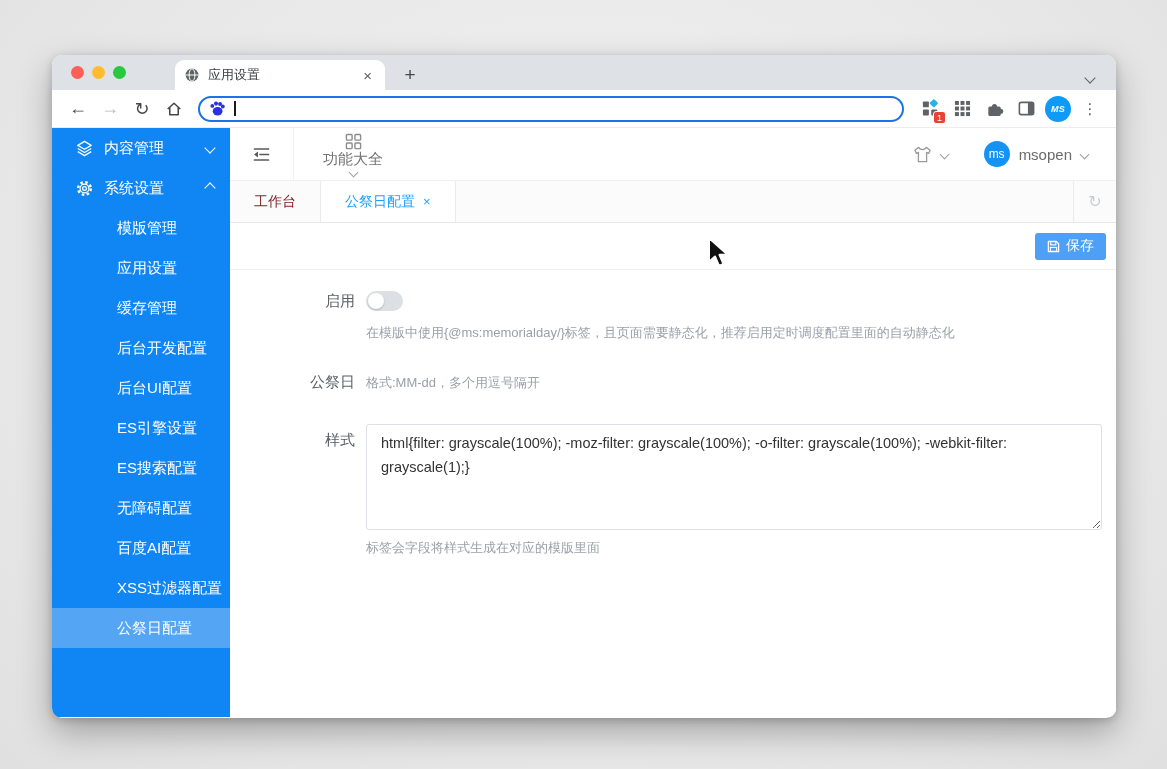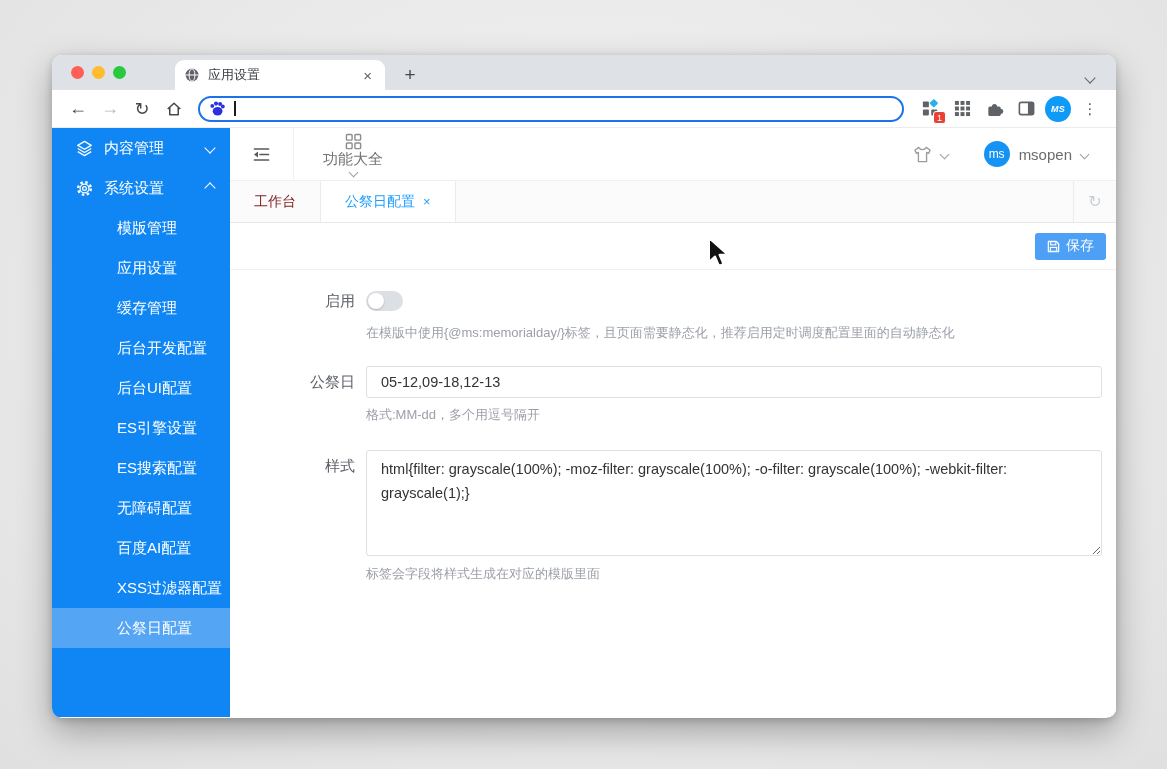--- a/index.html
+++ b/index.html
@@ -296,21 +296,20 @@
               <div class="flabel lh-toggle">启用</div>
               <div class="fctrl">
                 <span class="toggle"><span class="knob"></span></span>
                 <div class="hint">在模版中使用{@ms:memorialday/}标签，且页面需要静态化，推荐启用定时调度配置里面的自动静态化</div>
               </div>
             </div>
 
             <div class="frow mb2">
               <div class="flabel lh-input">公祭日</div>
               <div class="fctrl">
-                <input class="tinput" type="text" value="05-12,09-18,12-13" style="">
                 <div class="hint" style="margin-top:8px;">格式:MM-dd，多个用逗号隔开</div>
               </div>
             </div>
 
             <div class="frow">
               <div class="flabel lh-input">样式</div>
               <div class="fctrl">
                 <textarea class="tarea" style="">html{filter: grayscale(100%); -moz-filter: grayscale(100%); -o-filter: grayscale(100%); -webkit-filter: grayscale(1);}</textarea>
                 <div class="hint" style="margin-top:5px;">标签会字段将样式生成在对应的模版里面</div>
               </div>

